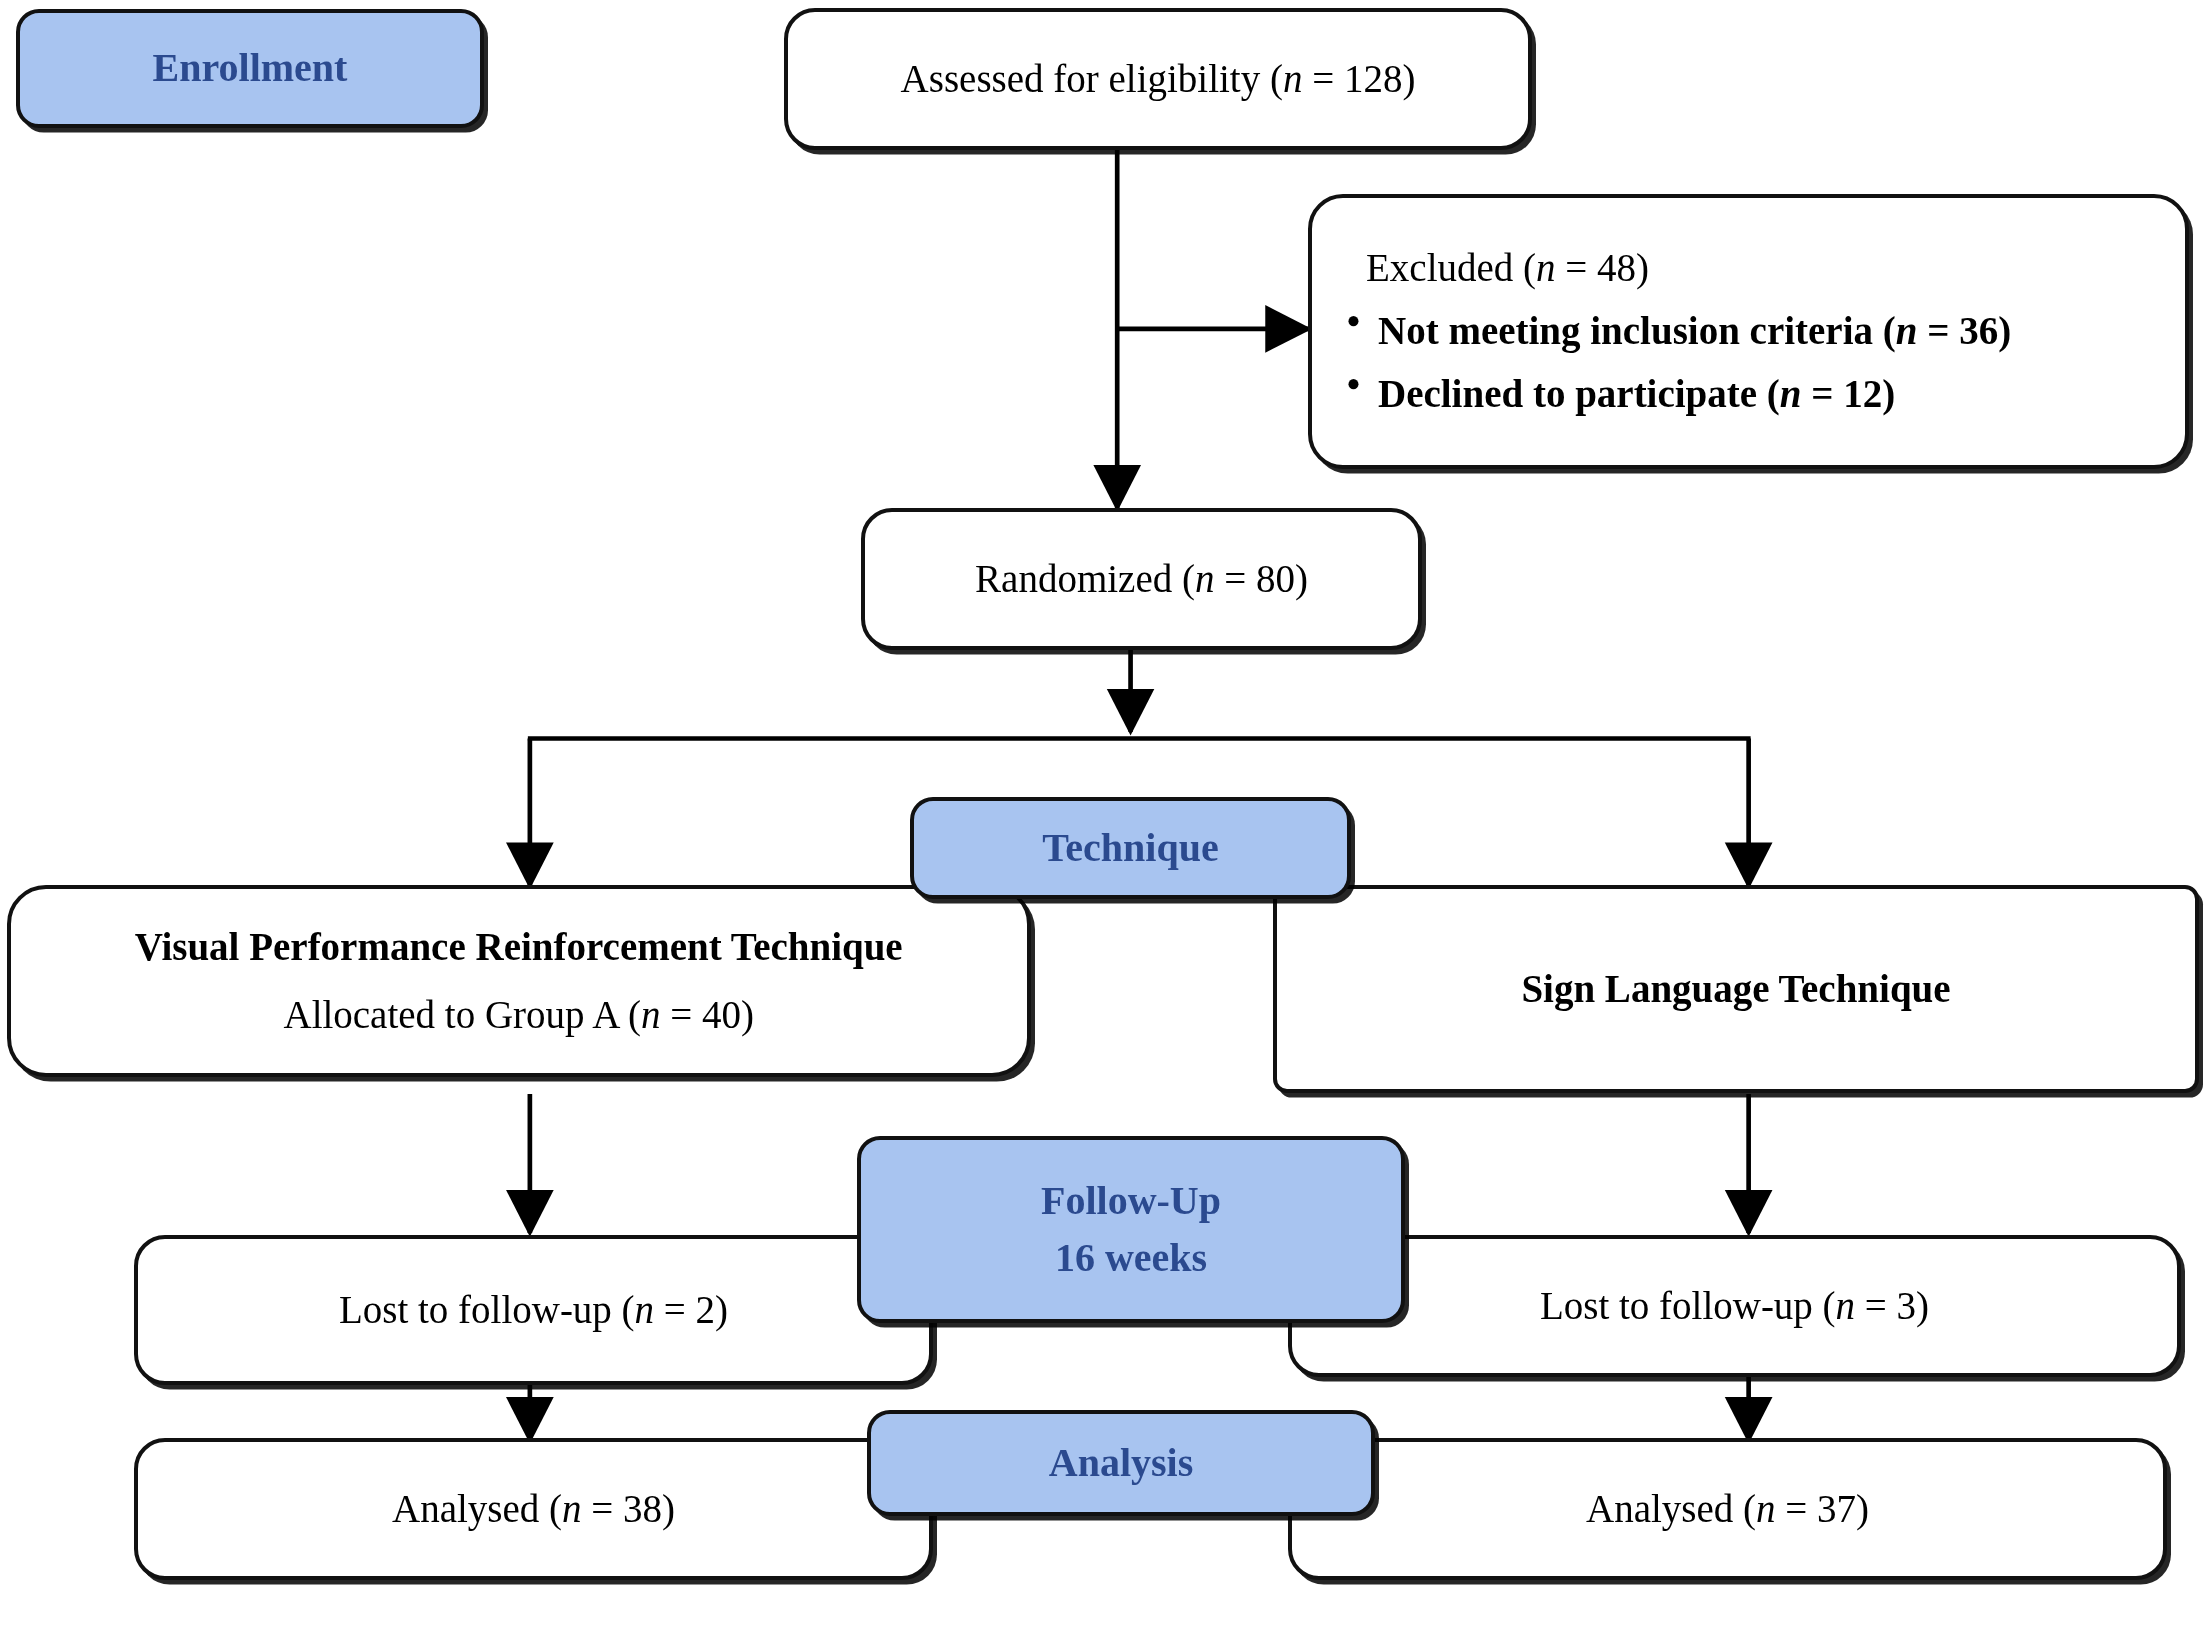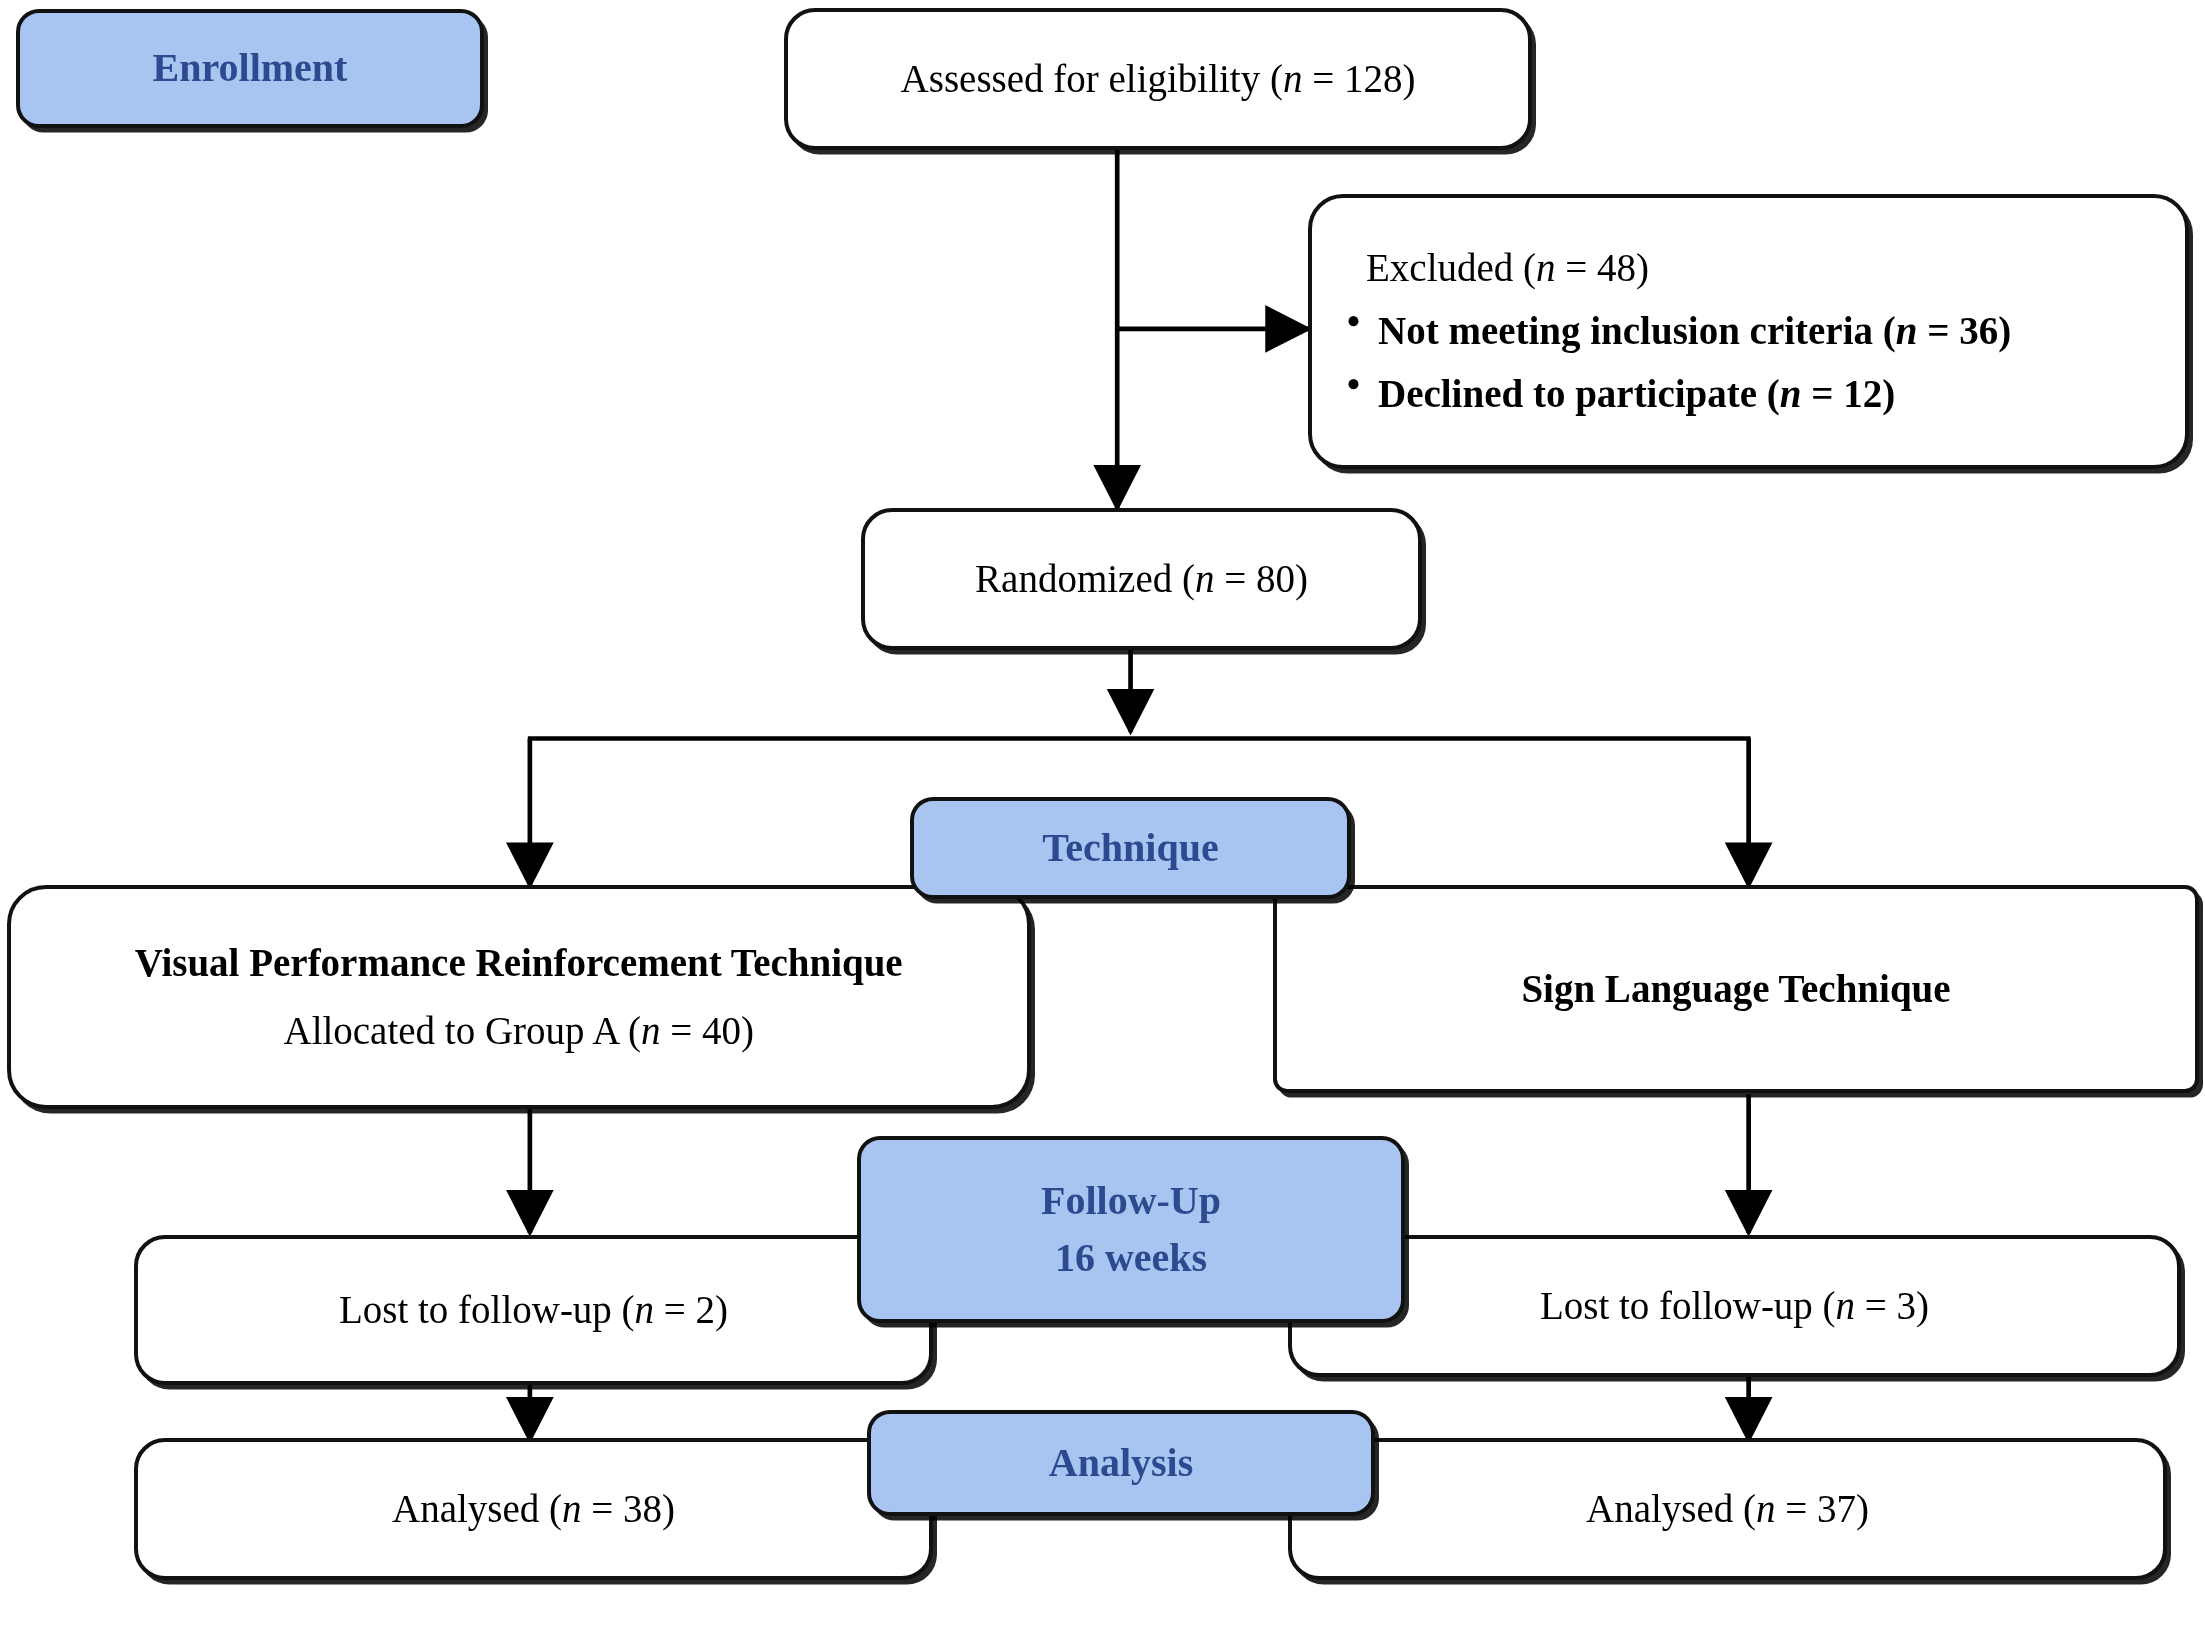--- a/index.html
+++ b/index.html
@@ -154,21 +154,21 @@
     <ul class="bullets">
       <li>Not meeting inclusion criteria (<span class="ital">n</span> = 36)</li>
       <li>Declined to participate (<span class="ital">n</span> = 12)</li>
     </ul>
   </div>
 
   <div class="node" style="left:861px; top:508px; width:561px; height:142px;">
     <span class="line">Randomized (<span class="ital">n</span> = 80)</span>
   </div>
 
-  <div class="node" style="left:6.7px; top:885px; width:1024px; height:224px; border-radius:39px;">
+  <div class="node" style="left:6.7px; top:885px; width:1024px; height:192px; border-radius:39px;">
     <span class="line bold">Visual Performance Reinforcement Technique</span>
     <span class="line" style="margin-top:17.4px;">Allocated to Group A (<span class="ital">n</span> = 40)</span>
   </div>
 
   <div class="node" style="left:1273px; top:885px; width:926px; height:208px; border-radius:14px;">
     <span class="line bold">Sign Language Technique</span>
   </div>
 
   <div class="node" style="left:134px; top:1235px; width:799px; height:150px;">
     <span class="line">Lost to follow-up (<span class="ital">n</span> = 2)</span>

